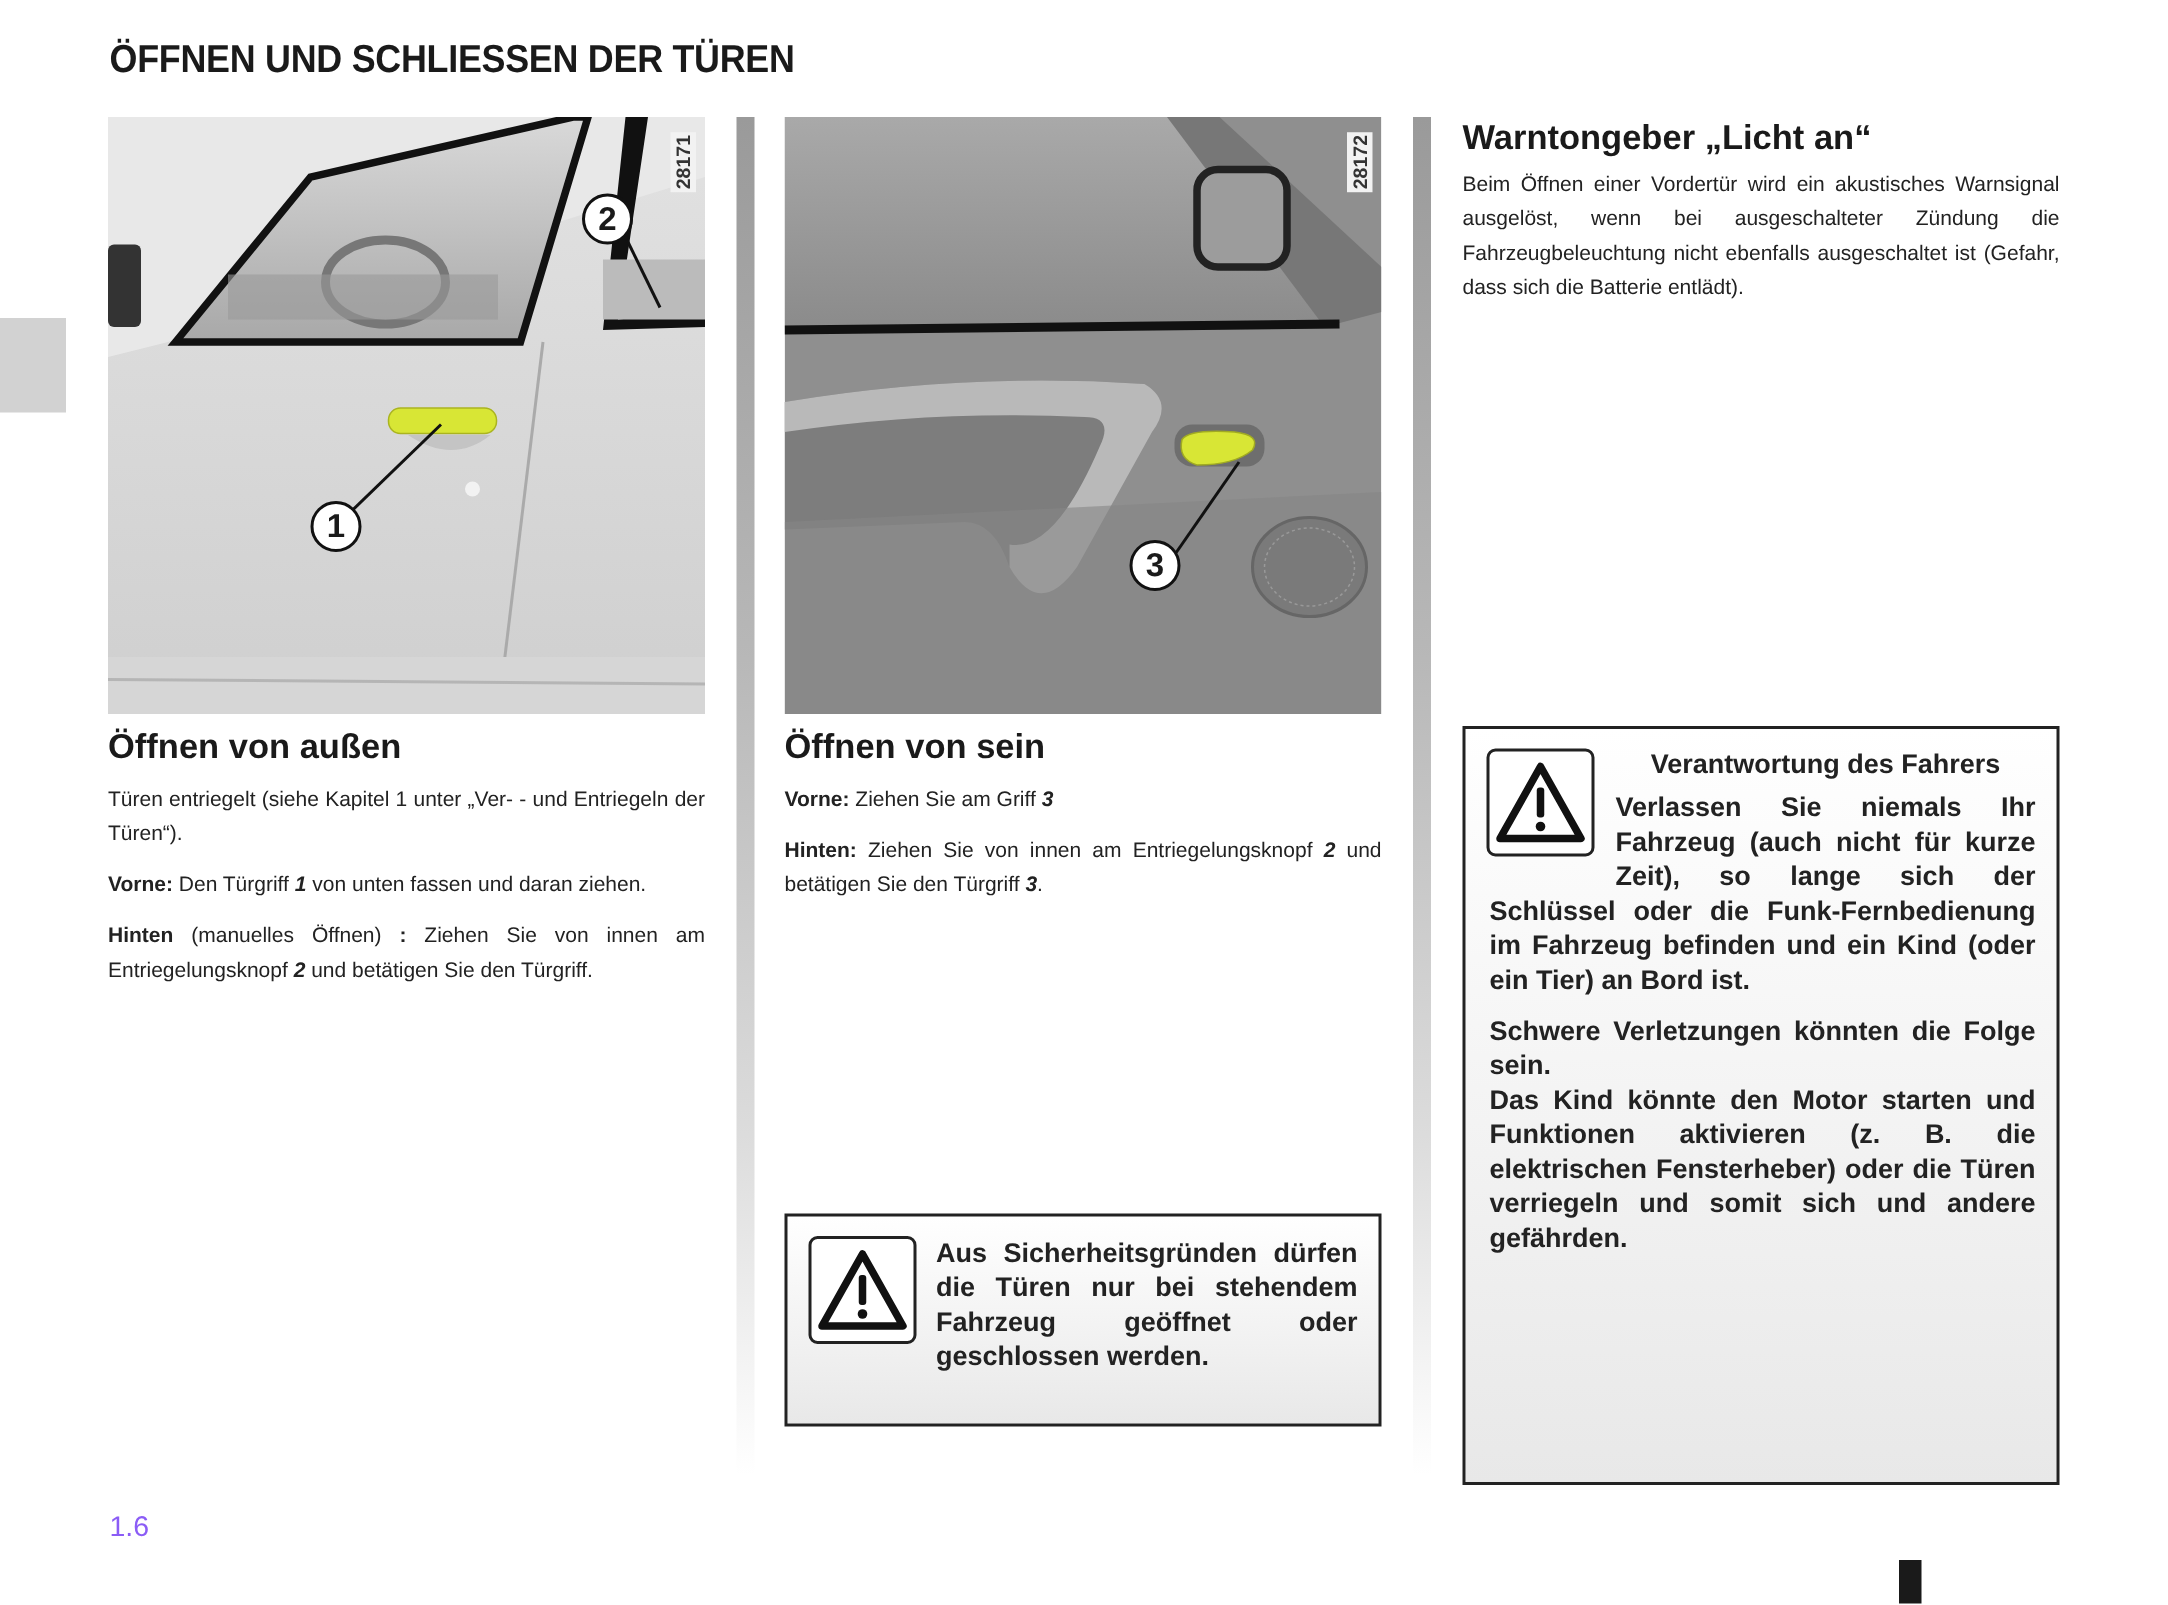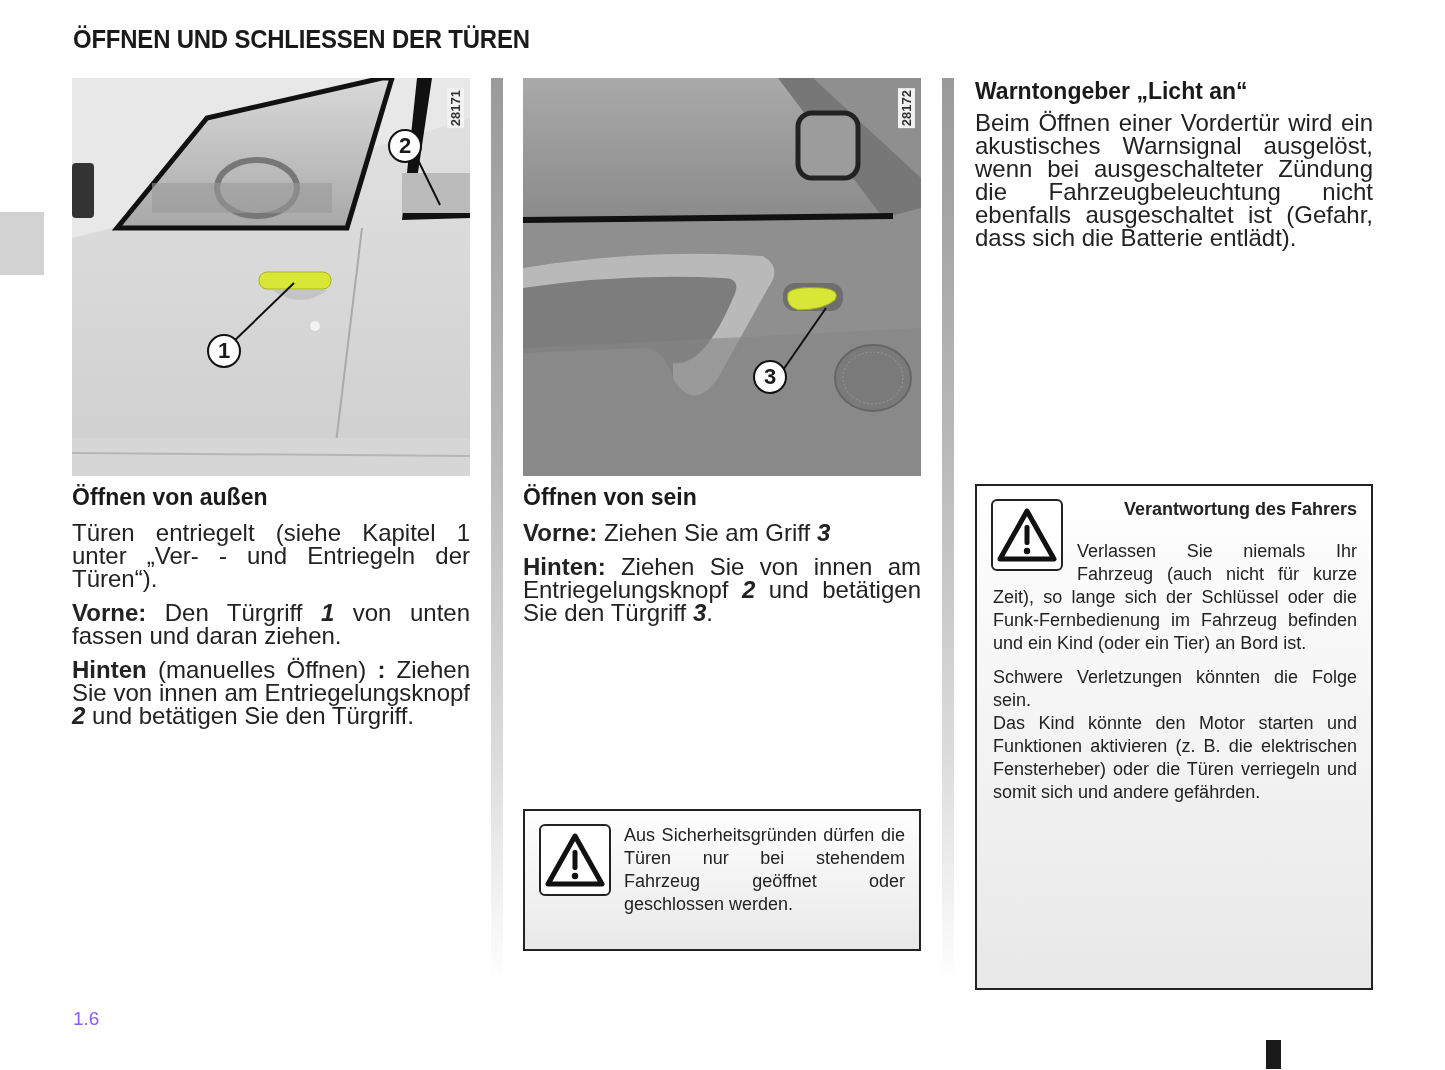--- a/index.html
+++ b/index.html
@@ -18,27 +18,27 @@
   .col { position: absolute; top: 78px; width: 398px; }
   .col1 { left: 72px; }
   .col2 { left: 523px; }
   .col3 { left: 975px; }
 
   .figure { position: relative; width: 398px; height: 398px; overflow: hidden; }
   .fig-num { position: absolute; right: 6px; top: 10px; font-size: 13px; font-weight: bold; color: #333; background: #f2f2f2; writing-mode: vertical-rl; transform: rotate(180deg); padding: 2px 1px; }
   .callout { position: absolute; width: 34px; height: 34px; border-radius: 50%; border: 2px solid #111; background: #fff; font-size: 22px; font-weight: bold; display: flex; align-items: center; justify-content: center; }
 
   .section-heading { font-size: 23px; font-weight: bold; margin-top: 8px; margin-bottom: 10px; color: #1a1a1a; }
-  .para { font-size: 24px; line-height: 23px; text-align: justify; margin-bottom: 11px; color: #222; }
+  .para { font-size: 14px; line-height: 23px; text-align: justify; margin-bottom: 11px; color: #222; }
   .para b { font-weight: bold; }
   .para i { font-style: italic; font-weight: bold; }
 
   .warn-box { position: absolute; border: 2px solid #222; background: linear-gradient(to bottom, #ffffff 0%, #e8e8e8 100%); }
   .warn-icon { position: absolute; width: 72px; height: 72px; border: 2px solid #222; border-radius: 6px; background: #fff; display: flex; align-items: center; justify-content: center; }
-  .warn-text { font-size: 18px; line-height: 23px; text-align: justify; color: #222; }
+  .warn-text { font-size: 18px; line-height: 23px; text-align: justify; color: #222; font-weight: bold; }
 
   .page-number { position: absolute; left: 73px; top: 1008px; font-size: 19px; color: #8b5cf6; }
   .corner-mark { position: absolute; left: 1266px; top: 1040px; width: 15px; height: 29px; background: #1a1a1a; }
 </style>
 </head>
 <body>
 
 <h1 class="page-title">ÖFFNEN UND SCHLIESSEN DER TÜREN</h1>
 
 <div class="side-tab"></div>
@@ -135,21 +135,21 @@
 <div class="warn-box" style="left:975px; top:484px; width:398px; height:506px;">
   <div class="warn-icon" style="left:14px; top:13px;">
     <svg width="62" height="56" viewBox="0 0 62 56">
         <polygon points="31,4 58,52 4,52" fill="#fff" stroke="#111" stroke-width="5" stroke-linejoin="round"></polygon>
         <rect x="28.5" y="18" width="5" height="20" rx="2" fill="#111"></rect>
         <circle cx="31" cy="44" r="3.2" fill="#111"></circle>
       </svg>
   </div>
   <div style="position:absolute; left:16px; top:12px; width:364px;">
     <div style="float:left; width:84px; height:78px;"></div>
-    <p class="warn-text" style="font-weight:bold; text-align:right; margin-bottom:19px;">Verantwortung des Fahrers</p>
+    <p class="warn-text" style="font-weight:bold; text-align:center; margin-bottom:6px;">Verantwortung des Fahrers</p>
     <p class="warn-text" style="margin-bottom:11px;">Verlassen Sie niemals Ihr Fahrzeug (auch nicht für kurze Zeit), so lange sich der Schlüssel oder die Funk-Fernbedienung im Fahrzeug befinden und ein Kind (oder ein Tier) an Bord ist.</p>
     <p class="warn-text">Schwere Verletzungen könnten die Folge sein.</p>
     <p class="warn-text" style="margin-bottom:11px;">Das Kind könnte den Motor starten und Funktionen aktivieren (z. B. die elektrischen Fensterheber) oder die Türen verriegeln und somit sich und andere gefährden.</p>
   </div>
 </div>
 
 <div class="page-number">1.6</div>
 <div class="corner-mark"></div>
 
 </body></html>

